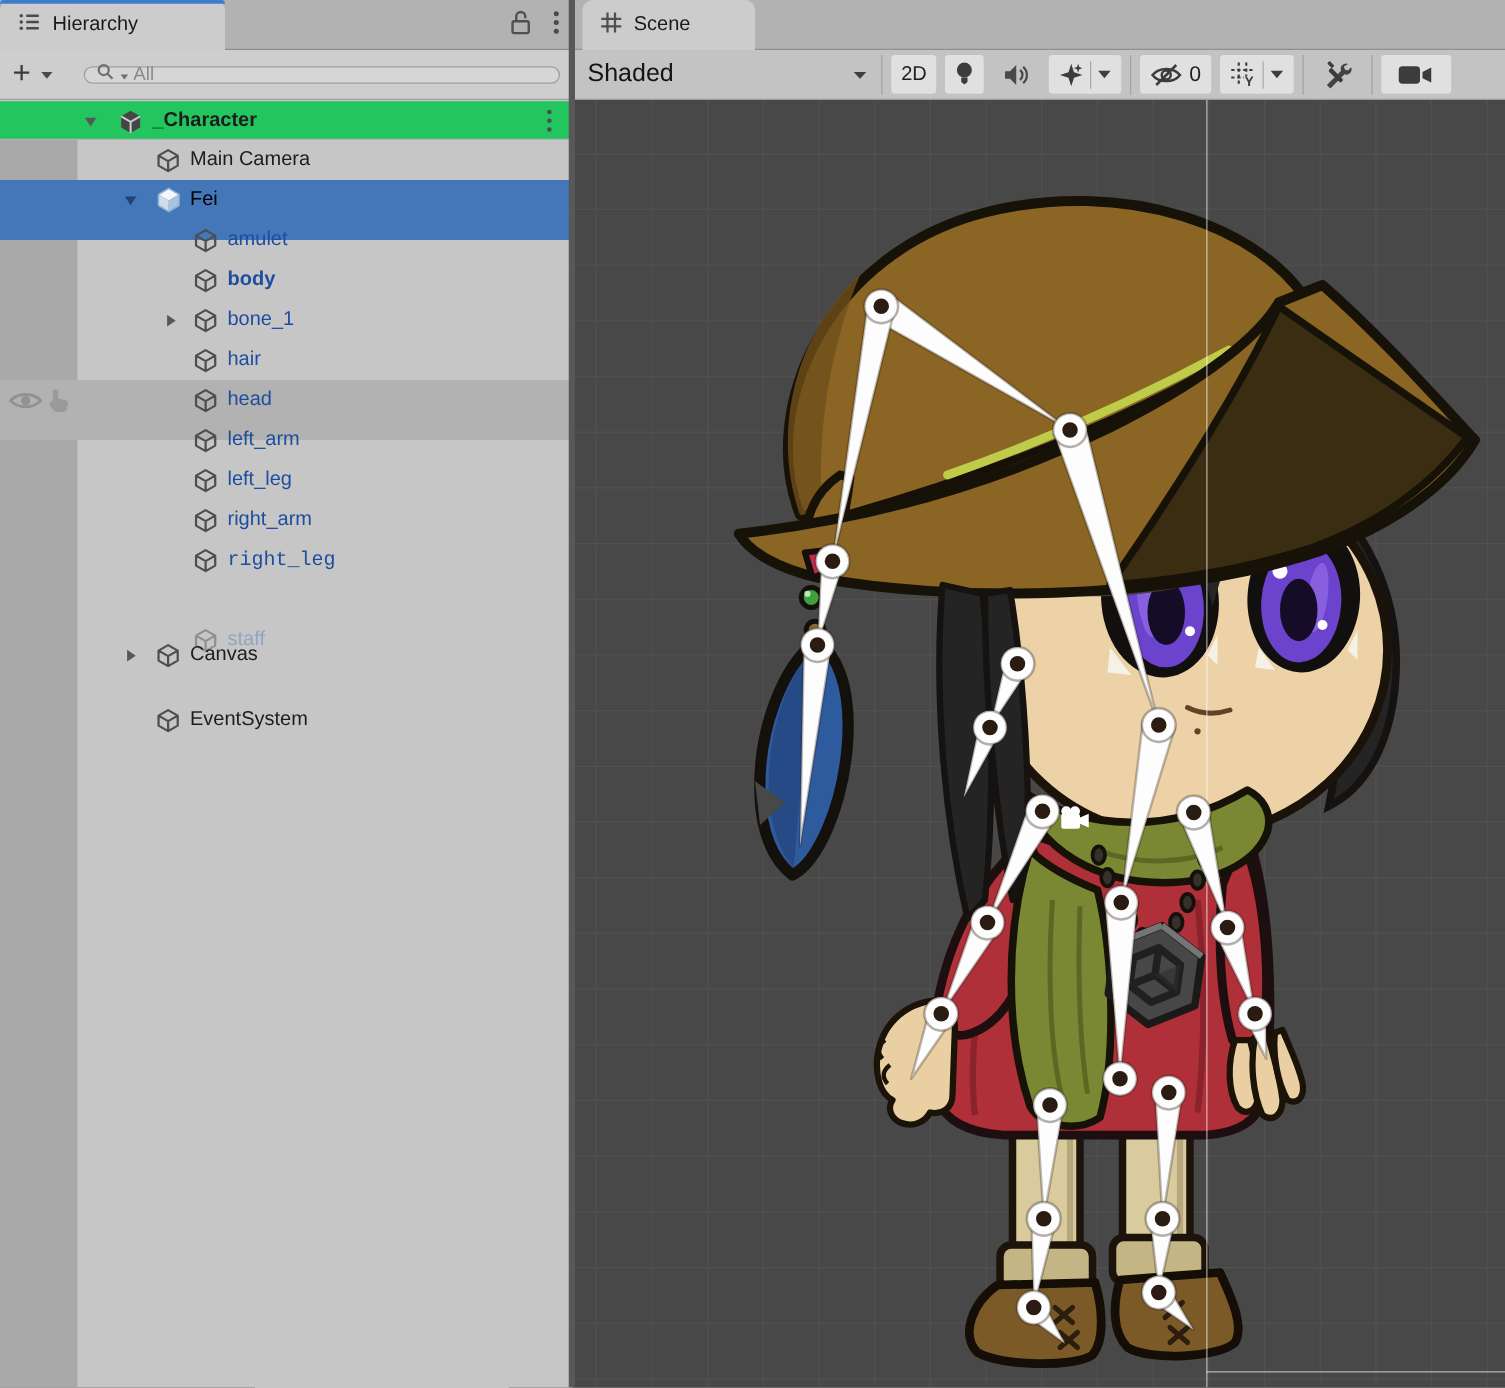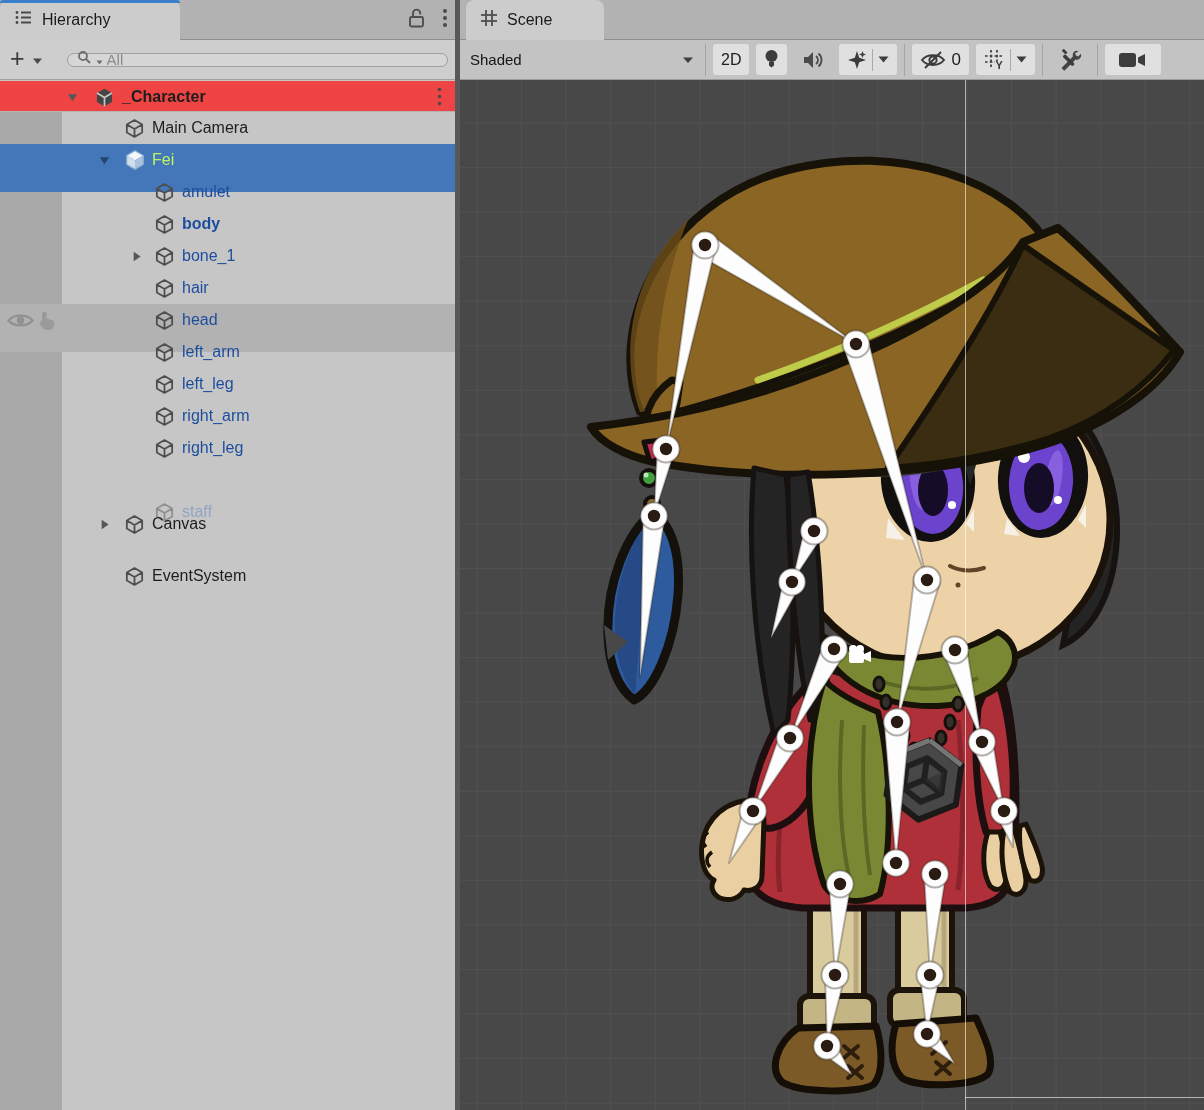--- a/index.html
+++ b/index.html
@@ -30,33 +30,33 @@
                border-radius:13px; display:flex; align-items:center; padding:0 9px; gap:4px; }
   .searchbox input { flex:1; border:none; outline:none; background:transparent; font-size:15px;
                      color:#444; font-family:inherit; }
   .searchbox input::placeholder { color:#8a8a8a; }
 
   
   .tree { position:relative; height:1030px; background:#c6c6c6; overflow:hidden; }
   .gutter { position:absolute; left:0; top:32px; bottom:0; width:62px; background:#a9a9a9; }
   .row { position:absolute; left:0; right:0; height:48px; }
   .row .cell { position:absolute; top:0; height:32px; display:flex; align-items:center; }
-  .row.hdr { height:31px; background:#ef4444; border-bottom:1px solid #b4b4b4; }
+  .row.hdr { height:31px; background:#22c55e; border-bottom:1px solid #b4b4b4; }
   .row.hdr .lbl { font-weight:bold; }
   .row.sel { background:#4477b9; }
   .row.hov { background:#b2b2b2; }
   .lbl { font-size:16px; white-space:nowrap; }
-  .t-plain { color:#1d1d1d; } .t-prefab { color:#1d4d9e; } .t-fade { color:#93a5c4; } .t-sel { color:#bef264; }
+  .t-plain { color:#1d1d1d; } .t-prefab { color:#1d4d9e; } .t-fade { color:#93a5c4; } .t-sel { color:#000000; }
   .kebab-right { position:absolute; right:16px; top:0; height:31px; display:flex; align-items:center; }
 
   
   .s-toolbar { height:40px; background:#c3c3c3; border-bottom:1px solid #9a9a9a;
                display:flex; align-items:center; padding:0 8px; gap:7px; overflow:hidden; }
   .dd-shaded { width:232px; display:flex; align-items:center; justify-content:space-between;
-               font-size:15px; color:#141414; padding:0 4px; }
+               font-size:20px; color:#141414; padding:0 4px; }
   .tbtn { height:31px; border-radius:3px; background:#e0e0e0; display:flex; align-items:center;
           justify-content:center; padding:0 8px; gap:5px; font-size:15px; color:#202020; flex:0 0 auto; }
   .tbtn.flat { background:transparent; }
   .tbtn .inner-sep { width:1px; height:22px; background:#aaaaaa; }
   .vsep { width:1px; height:32px; background:#a4a4a4; flex:0 0 auto; }
   .lbl-2d { font-size:16px; }
 
   
   .viewport { position:absolute; left:0; top:80px; width:746px; height:1030px; background:#484848; overflow:hidden; }
   .viewport svg { position:absolute; left:0; top:0; }
@@ -275,21 +275,21 @@
           <span class="cell" style="left: 182px;">
             <span class="lbl t-prefab">right_arm</span>
           </span>
         </div>
         <div class="row" style="top: 352px;">
           <span class="cell" style="left: 154px;">
             <svg width="21" height="21" viewBox="0 0 20 20">
               <path d="M10 2 L17.3 6.2 V13.8 L10 18 L2.7 13.8 V6.2 Z M2.7 6.2 L10 10.4 L17.3 6.2 M10 10.4 V18" fill="none" stroke="#4e4e4e" stroke-width="1.7" stroke-linejoin="round"></path>
             </svg>
           </span>
-          <span class="cell" style="left: 182px;">
+          <span class="cell" style="left: 182px; font-family: Liberation Mono, monospace;">
             <span class="lbl t-prefab">right_leg</span>
           </span>
         </div>
         <div class="row" style="top: 416px;">
           <span class="cell" style="left: 154px; opacity: 0.45;">
             <svg width="21" height="21" viewBox="0 0 20 20">
               <path d="M10 2 L17.3 6.2 V13.8 L10 18 L2.7 13.8 V6.2 Z M2.7 6.2 L10 10.4 L17.3 6.2 M10 10.4 V18" fill="none" stroke="#4e4e4e" stroke-width="1.7" stroke-linejoin="round"></path>
             </svg>
           </span>
           <span class="cell" style="left: 182px;">

